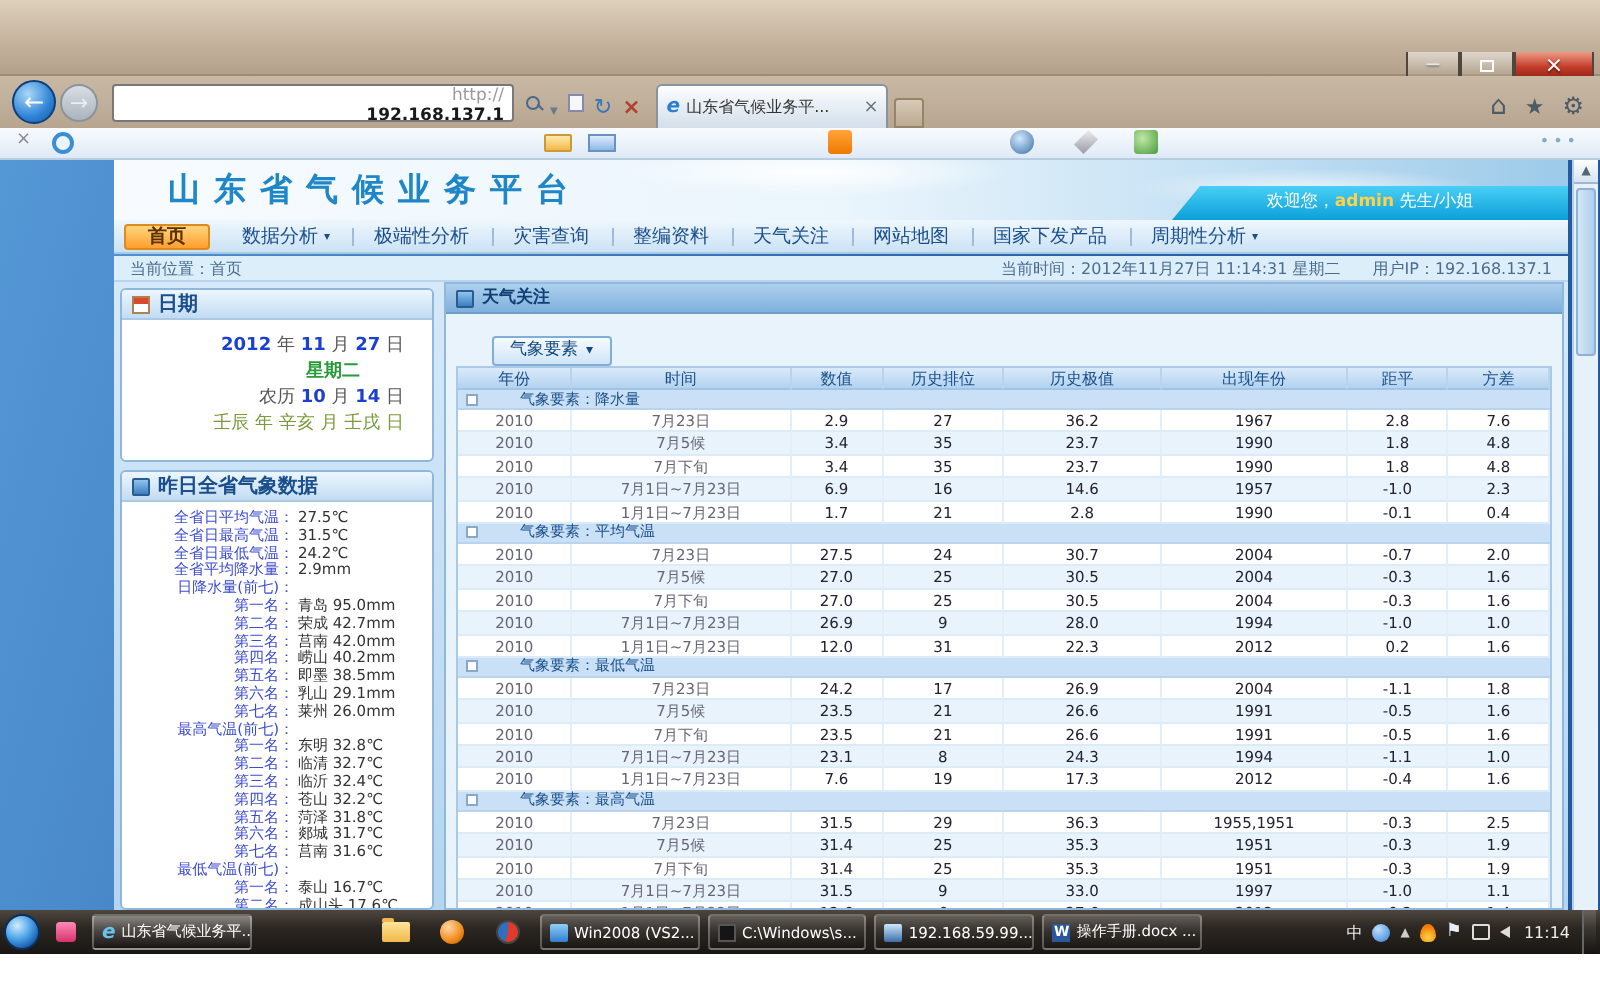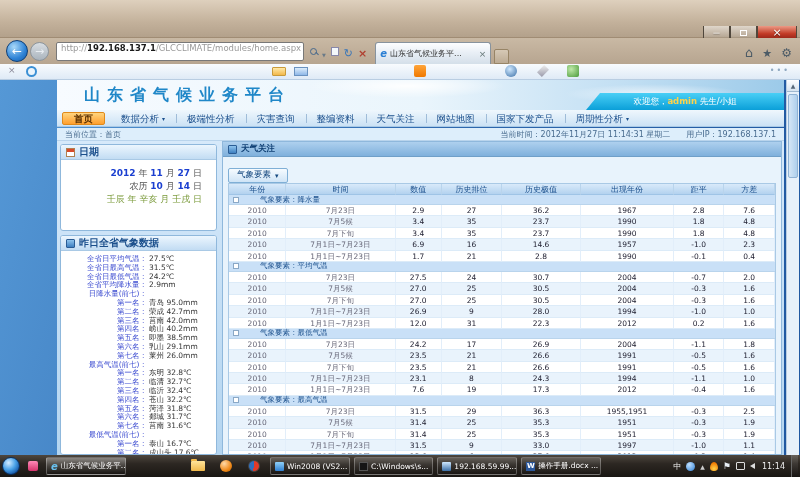--- a/index.html
+++ b/index.html
@@ -22,23 +22,23 @@
   .addr-row { position:absolute; left:0; top:38px; width:800px; height:26px;
     background:linear-gradient(#c9b9a4,#b7a590); display:flex; align-items:center; }
   .navcircle { width:22px; height:22px; border-radius:50%; flex:none; text-align:center;
     line-height:21px; font-size:12px; color:#fff; }
   .navcircle.back { margin-left:6px; background:radial-gradient(circle at 35% 30%,#a8d8f8,#2f83d6 60%,#155aa4);
     border:1px solid #0e3f78; }
   .navcircle.back::before { content:"←"; }
   .navcircle.fwd { width:19px; height:19px; margin-left:2px; background:linear-gradient(#d8dde2,#aab4bd);
     border:1px solid #8a949d; color:#e9eef2; line-height:18px; font-size:11px; }
   .navcircle.fwd::before { content:"→"; }
-  .urlbox { margin-left:7px; width:248px; height:19px; background:#fff; border:1px solid #787878;
-    border-radius:2px; display:flex; align-items:flex-start; font-size:8.5px; color:#9a9a9a;
-    padding:0 4px; white-space:nowrap; overflow:hidden; }
+  .urlbox { margin-left:7px; width:201px; height:19px; background:#fff; border:1px solid #787878;
+    border-radius:2px; display:flex; align-items:flex-end; font-size:8.5px; color:#9a9a9a;
+    padding:0 4px; white-space:nowrap; overflow:hidden;flex-direction:column; }
   .urlbox .host { color:#1a1a1a; font-weight:bold; }
   .url-icons { display:flex; align-items:center; gap:5px; margin-left:6px; }
   .ico-search { width:7px; height:7px; border:1.4px solid #47688c; border-radius:50%; position:relative; }
   .ico-search::after { content:""; position:absolute; width:4px; height:1.4px; background:#47688c;
     transform:rotate(45deg); right:-3px; bottom:-1px; }
   .ico-caret::before { content:"▼"; font-size:5px; color:#6a7a88; }
   .ico-compat { width:8px; height:9px; background:#f4f8fb; border:1px solid #88a; }
   .ico-refresh::before { content:"↻"; font-size:11px; color:#3a76b8; }
   .ico-stop::before { content:"×"; font-size:11px; color:#b04030; font-weight:bold; }
   .tab { margin-left:8px; width:116px; height:22px; align-self:flex-end;
@@ -129,21 +129,21 @@
   .wlbl { width:86px; text-align:right; color:#3b4bd0; flex:none; }
   .wline.section .wlbl { font-weight:normal; }
   .wval { color:#333; padding-left:2px; }
 
   .panel.main { left:165px; top:0; width:560px; height:314px; border-radius:0; background:#e8f3fc; }
   .main-hd { height:15px; background:linear-gradient(#aed0ee,#7fb0dc); display:flex; align-items:center;
     gap:4px; padding:0 5px; font-size:8.5px; font-weight:bold; color:#0f3f73; border-bottom:1px solid #6f9fc8; }
   .main-body { position:absolute; top:15px; left:0; right:0; bottom:0; padding:5px; }
   .filter-btn { display:inline-flex; align-items:center; gap:4px; height:15px; padding:0 8px;
     background:linear-gradient(#f6fbff,#cfe4f6); border:1px solid #7fafd6; border-radius:2px;
-    font-size:8.5px; color:#14487f; }
+    font-size:8.5px; color:#14487f;margin-left:18px; }
   .fcaret::before { content:"▾"; font-size:7px; }
   .table { position:absolute; left:5px; right:5px; top:26px; border:1px solid #a9c9e5; background:#fff; }
   .trow { display:grid; grid-template-columns:10.5% 20% 8.5% 11% 14.5% 17% 9.25% 9.25%; }
   .th { background:linear-gradient(#d9eafa,#b3d2ef); font-size:8px; color:#1b4f8c; height:11px;
     line-height:11px; text-align:center; border-right:1px solid #b9d4ec; border-bottom:1px solid #9fc4e6;
     overflow:hidden; }
   .group-row { height:10px; background:#c9e0f7; border-bottom:1px solid #b9d4ec; font-size:7.5px;
     color:#1b4f8c; display:flex; align-items:center; gap:21px; padding-left:4px; }
   .cb { width:6px; height:6px; background:#fff; border:1px solid #8aa8c6; flex:none; }
   .td { height:11.4px; line-height:11.4px; font-size:7.5px; text-align:center; color:#223;
@@ -290,20 +290,21 @@
 
       <div class="content">
 
         <div class="panel date">
           <div class="panel-hd">
             <span class="cal-ico"></span>
             <span>日期</span>
           </div>
           <div class="date-body">
             <div class="dline"><span class="num">2012</span><span> 年 </span><span class="num">11</span><span> 月 </span><span class="num">27</span><span> 日</span></div>
+            <div class="dline weekday">星期二</div>
             <div class="dline"><span>农历 </span><span class="num">10</span><span> 月 </span><span class="num">14</span><span> 日</span></div>
             <div class="dline"><span class="gz">壬辰</span><span class="gz"> 年 </span><span class="gz">辛亥</span><span class="gz"> 月 </span><span class="gz">壬戌</span><span class="gz"> 日</span></div>
           </div>
         </div>
 
         <div class="panel weather">
           <div class="panel-hd">
             <span class="pan-ico"></span>
             <span>昨日全省气象数据</span>
           </div>

